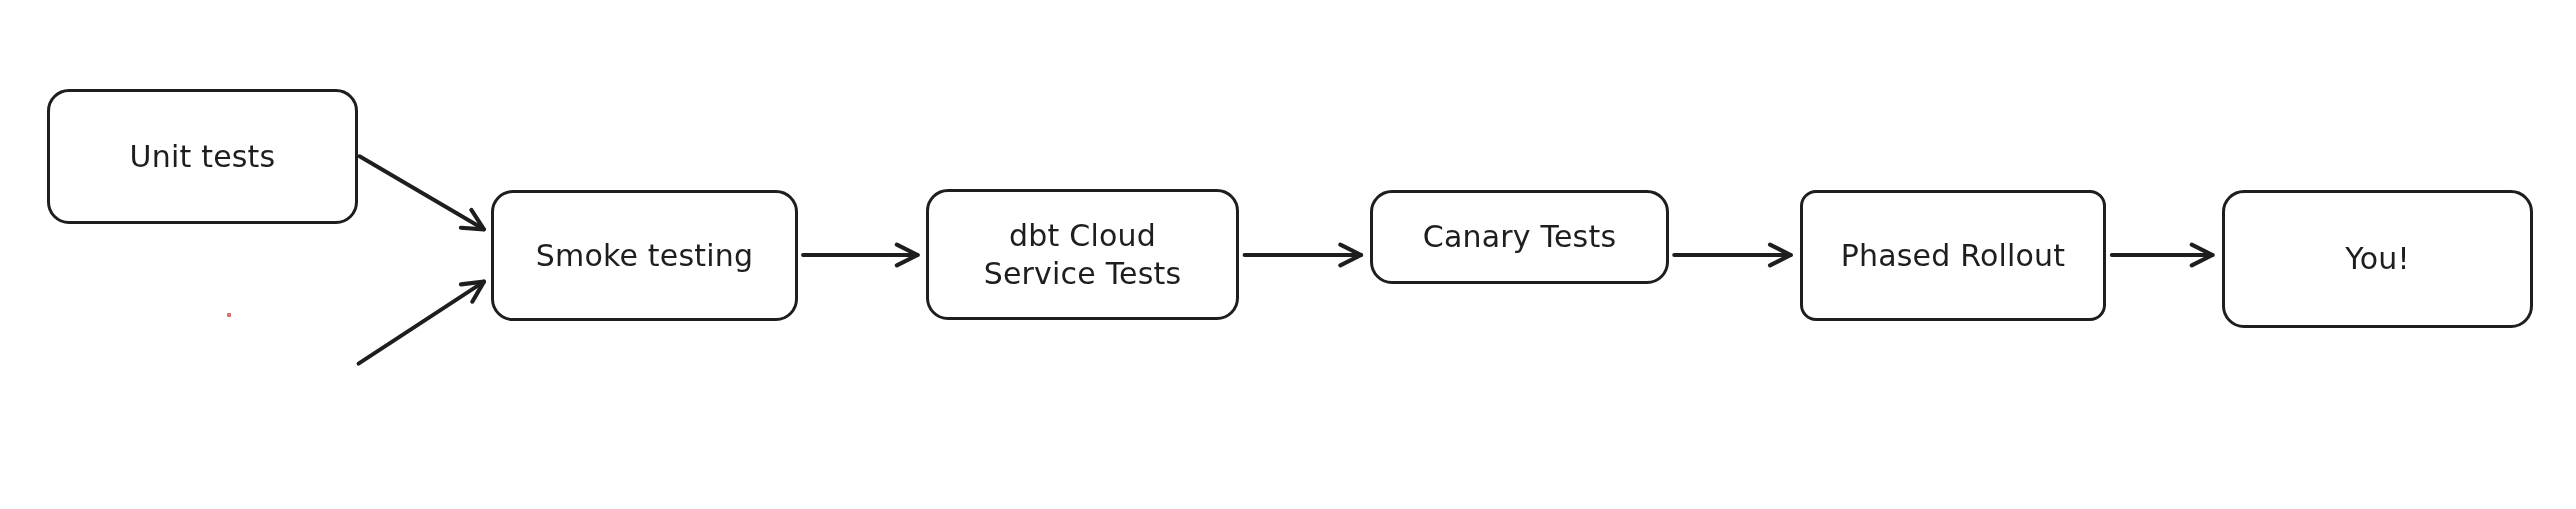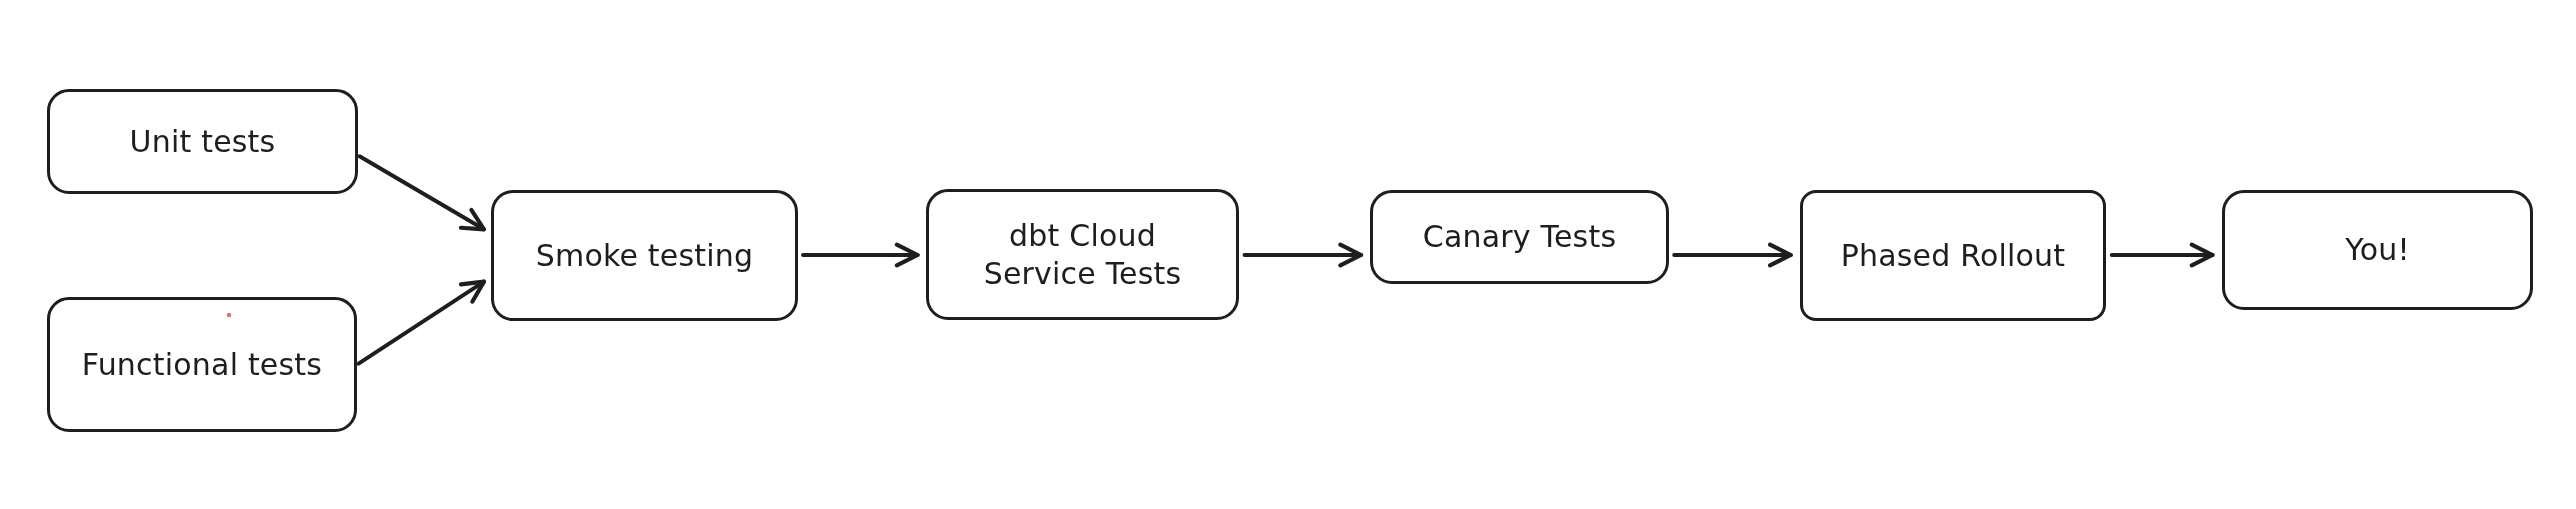--- a/index.html
+++ b/index.html
@@ -35,27 +35,27 @@
   }
   .node .label {
     font-size: 30px;
     line-height: 38px;
     text-align: center;
     white-space: pre-line;
     color: #1e1e1e;
     letter-spacing: 0.2px;
   }
   
-  .node-unit        { left: 47px;   top: 89px;  width: 311px; height: 105px; }
+  .node-unit        { left: 47px;   top: 89px;  width: 311px; height: 135px; }
   .node-functional  { left: 47px;   top: 297px; width: 310px; height: 135px; }
   .node-smoke       { left: 491px;  top: 190px; width: 307px; height: 131px; }
   .node-dbt         { left: 926px;  top: 189px; width: 313px; height: 131px; }
   .node-canary      { left: 1370px; top: 190px; width: 299px; height: 94px; }
   .node-phased      { left: 1800px; top: 190px; width: 306px; height: 131px; border-radius: 16px; }
-  .node-you         { left: 2222px; top: 190px; width: 311px; height: 120px; }
+  .node-you         { left: 2222px; top: 190px; width: 311px; height: 138px; }
   .stray-mark {
     position: absolute;
     left: 227px; top: 313px;
     width: 4px; height: 4px;
     background: #e06c6c;
     border-radius: 1px;
   }
 </style>
 </head>
 <body>
@@ -75,23 +75,20 @@
       <line x1="1260" y1="258" x2="1378" y2="258" marker-end="url(#arrowhead)"></line>
       <line x1="1695" y1="258" x2="1813" y2="258" marker-end="url(#arrowhead)"></line>
       <line x1="2138" y1="258" x2="2240" y2="258" marker-end="url(#arrowhead)"></line>
     </g>
   </svg>
 
   <div class="node node-unit">
     <div class="label">Unit tests</div>
   </div>
 
-  <div class="node node-functional">
-    <div class="label">Functional tests</div>
-  </div>
 
   <div class="node node-smoke">
     <div class="label">Smoke testing</div>
   </div>
 
   <div class="node node-dbt">
     <div class="label">dbt Cloud
 Service Tests</div>
   </div>
 

